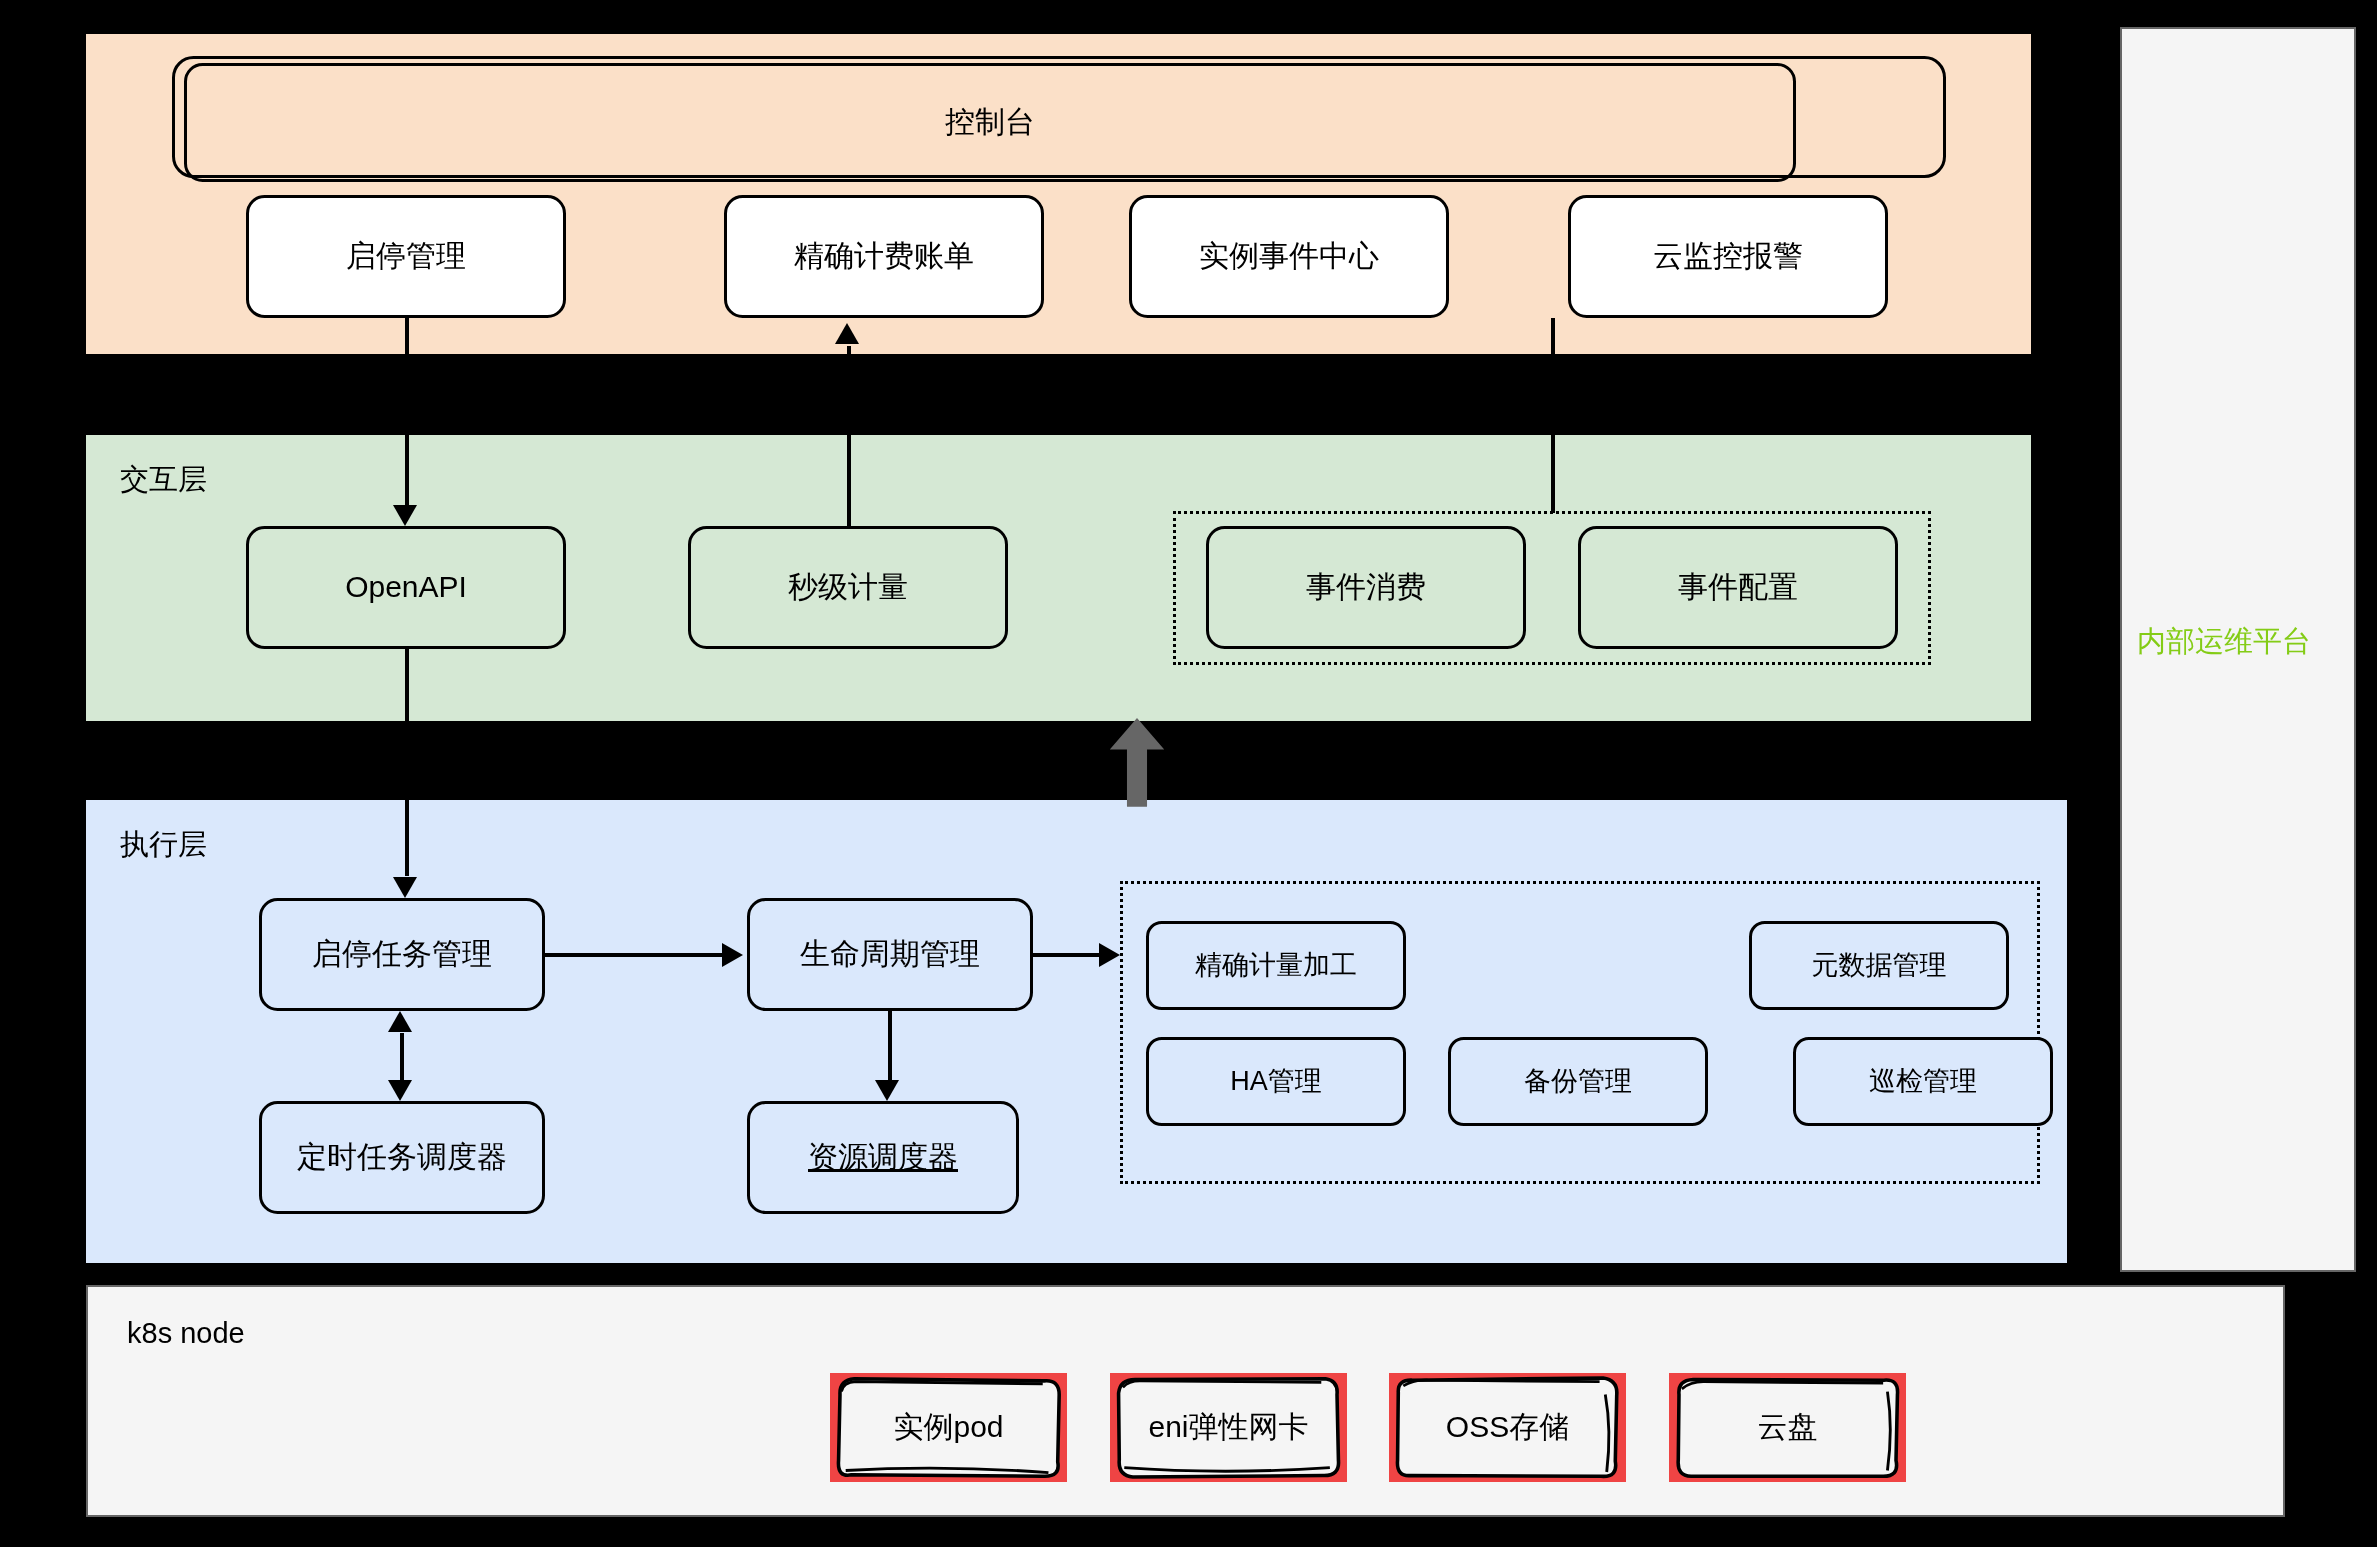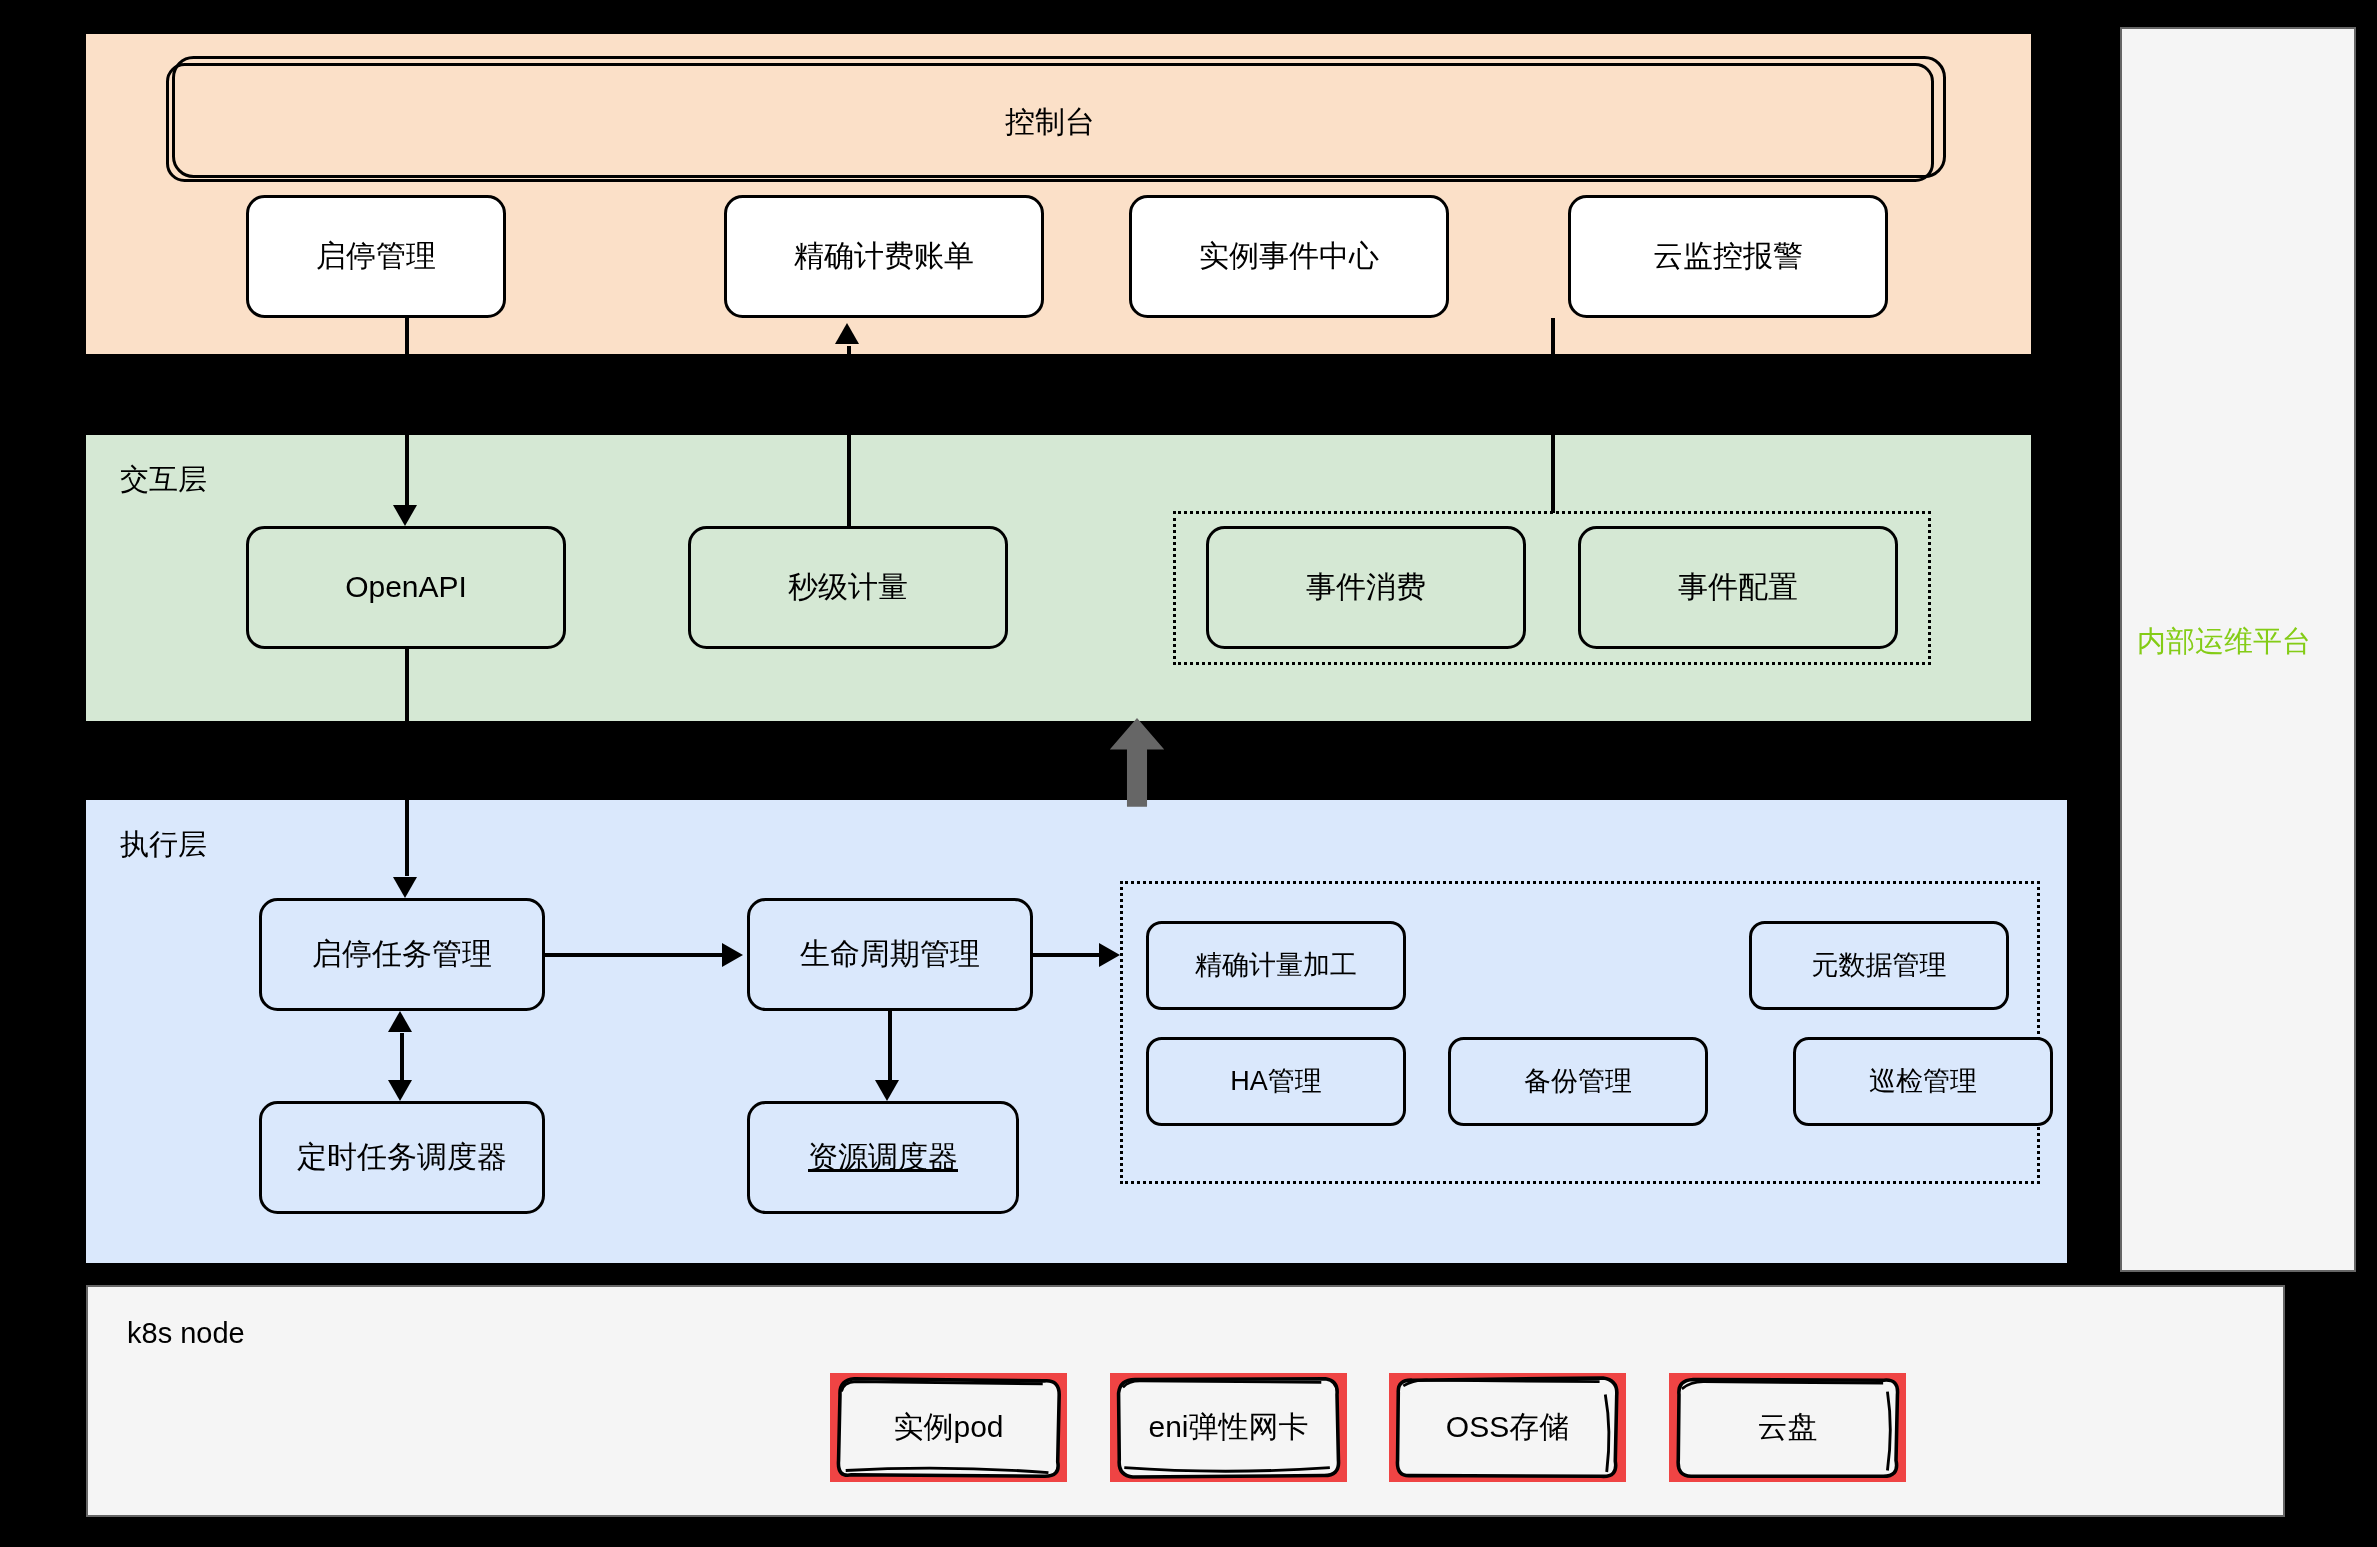--- a/index.html
+++ b/index.html
@@ -55,25 +55,25 @@
   .right-label{position:absolute;font-size:29px;color:#84cc16;white-space:nowrap;}
 </style>
 </head>
 <body>
 
 <div id="stage">
 
   <div class="layer layer-orange" style="left:86px;top:34px;width:1945px;height:320px;"></div>
 
   <div class="console-outer" style="left:172px;top:56px;width:1774px;height:122px;"></div>
-  <div class="console-inner" style="left:166px;top:63px;width:1768px;height:119px;">
+  <div class="console-inner" style="left:184px;top:63px;width:1612px;height:119px;">
     <span>控制台</span>
   </div>
 
-  <div class="node white" style="left:246px;top:195px;width:260px;height:123px;">
+  <div class="node white" style="left:246px;top:195px;width:320px;height:123px;">
     <span>启停管理</span>
   </div>
   <div class="node white" style="left:688px;top:195px;width:320px;height:123px;margin-left:36px;">
     <span>精确计费账单</span>
   </div>
   <div class="node white" style="left:1129px;top:195px;width:320px;height:123px;font-family:Liberation Serif, serif;">
     <span>实例事件中心</span>
   </div>
   <div class="node white" style="left:1568px;top:195px;width:320px;height:123px;">
     <span>云监控报警</span>

